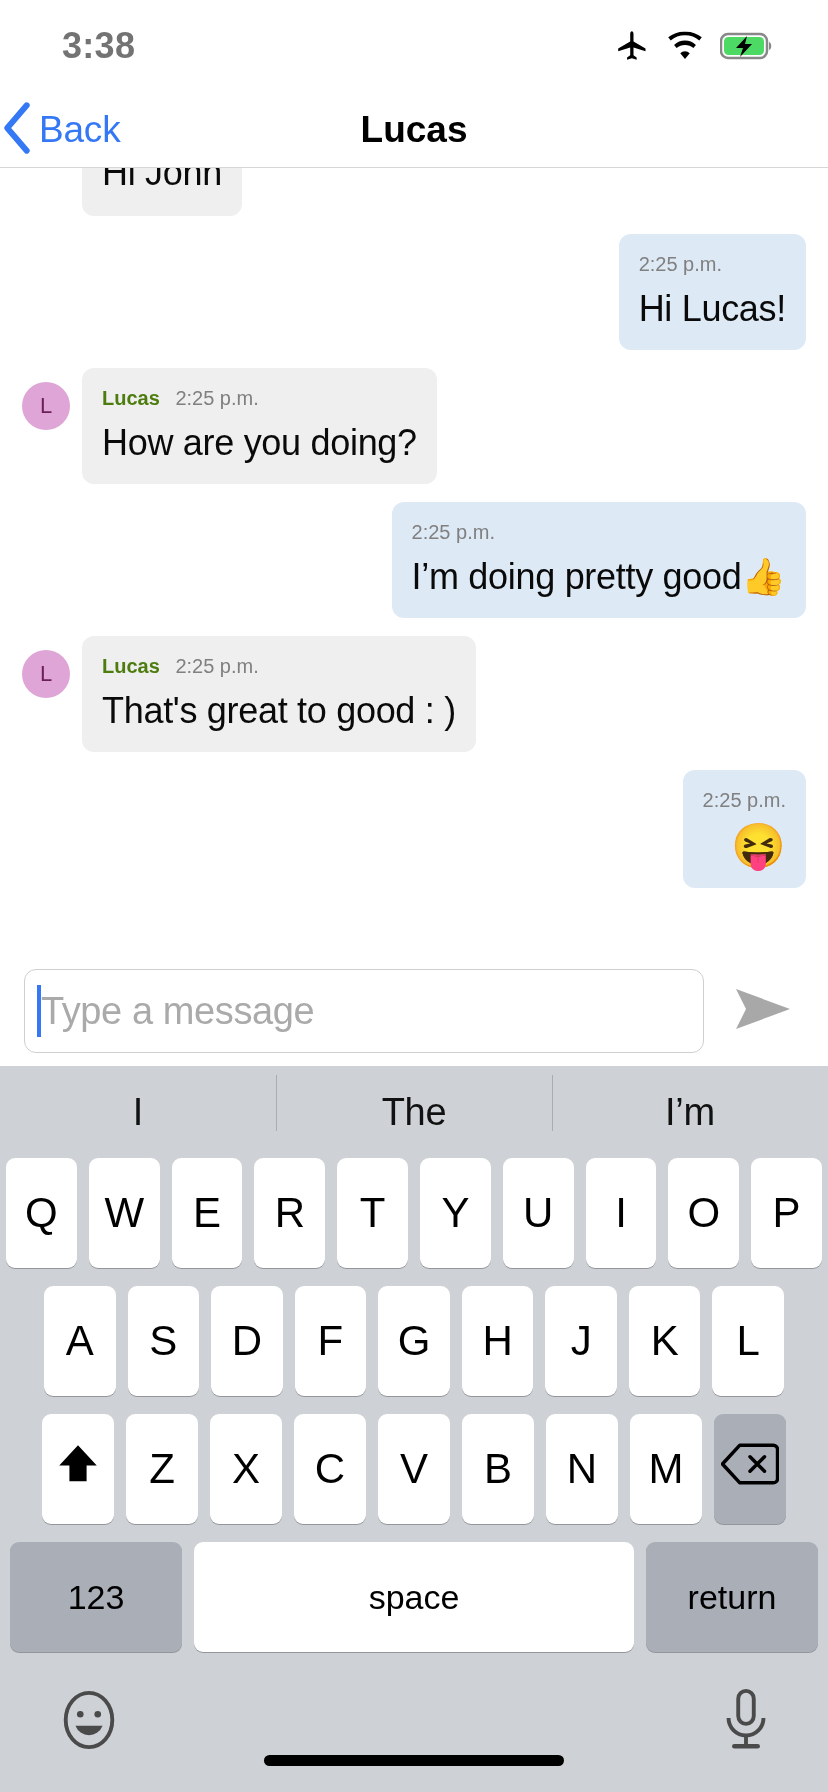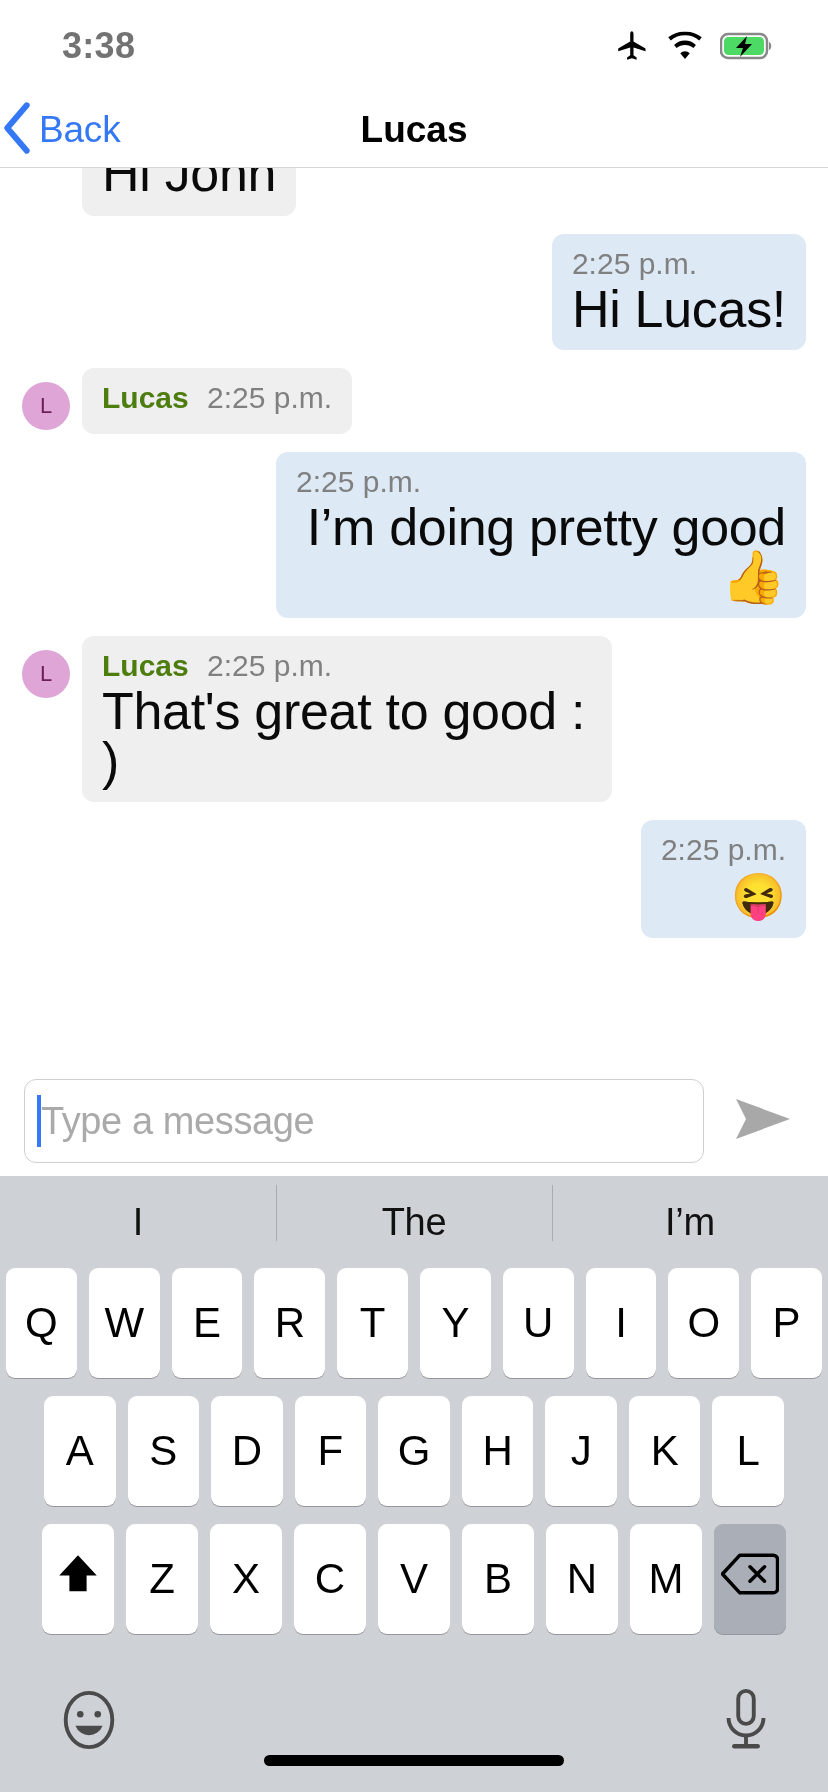--- a/index.html
+++ b/index.html
@@ -50,24 +50,24 @@
     background:#DEA5D6; color:#6B1F55;
     display:flex; align-items:center; justify-content:center;
     font-size:22px; flex:0 0 48px; margin-right:12px; margin-top:14px;
   }
   .avatar.spacer { background:transparent; }
 
   .bubble { border-radius:12px; padding:12px 20px 16px 20px; max-width:530px; }
   .bubble.in  { background:#EFEFEF; }
   .bubble.out { background:#DDE9F5; text-align:right; }
 
-  .meta { font-size:30px; line-height:36px; color:#808080; margin-bottom:2px; white-space:nowrap; }
+  .meta { font-size:20px; line-height:36px; color:#808080; margin-bottom:2px; white-space:nowrap; }
   .meta .sender { color:#4d7c0f; font-weight:bold; margin-right:10px; }
   .bubble.out .meta { text-align:left; }
-  .body { font-size:52px; line-height:50px; color:#0a0a0a; letter-spacing:-0.3px; }
+  .body { font-size:36px; line-height:50px; color:#0a0a0a; letter-spacing:-0.3px; }
   .body.emoji-only { font-size:44px; line-height:52px; }
   .bubble.plain { padding:14px 20px 18px 20px; }
 
   
   .composer {
     flex:0 0 110px; display:flex; align-items:center;
     padding:0 24px 0 24px; gap:18px; background:#fff;
   }
   .input-wrap {
     flex:1 1 auto; height:84px; border:1px solid #cfcfcf; border-radius:12px;
@@ -182,20 +182,21 @@
       </div>
     </div>
 
     <div class="msg-row incoming">
       <div class="avatar">L</div>
       <div class="bubble in">
         <div class="meta">
           <span class="sender">Lucas</span>
           <span>2:25 p.m.</span>
         </div>
+        <div class="body">How are you doing?</div>
       </div>
     </div>
 
     <div class="msg-row outgoing">
       <div class="bubble out">
         <div class="meta">
           <span>2:25 p.m.</span>
         </div>
         <div class="body">I’m doing pretty good👍</div>
       </div>
@@ -288,20 +289,25 @@
       <div class="key wide gray">
         <span>
           <svg width="58" height="44" viewBox="0 0 40 30">
             <path d="M13 2 H36 a3 3 0 0 1 3 3 v20 a3 3 0 0 1 -3 3 H13 L1 15 Z" fill="none" stroke="#000" stroke-width="2.4" stroke-linejoin="round"></path>
             <path d="M20 10 L30 20 M30 10 L20 20" stroke="#000" stroke-width="2.4" stroke-linecap="round"></path>
           </svg>
         </span>
       </div>
     </div>
 
+    <div class="krow r4">
+      <div class="key num">123</div>
+      <div class="key space">space</div>
+      <div class="key ret">return</div>
+    </div>
 
     <div class="bottombar">
       <div>
         <span>
           <svg width="66" height="66" viewBox="0 0 34 34">
             <ellipse cx="17" cy="17" rx="12" ry="14" fill="none" stroke="#4A4A4A" stroke-width="2"></ellipse>
             <circle cx="12.5" cy="14" r="1.7" fill="#4A4A4A"></circle>
             <circle cx="21.5" cy="14" r="1.7" fill="#4A4A4A"></circle>
             <path d="M10 20 a7.5 7.5 0 0 0 14 0 z" fill="#4A4A4A"></path>
           </svg>

